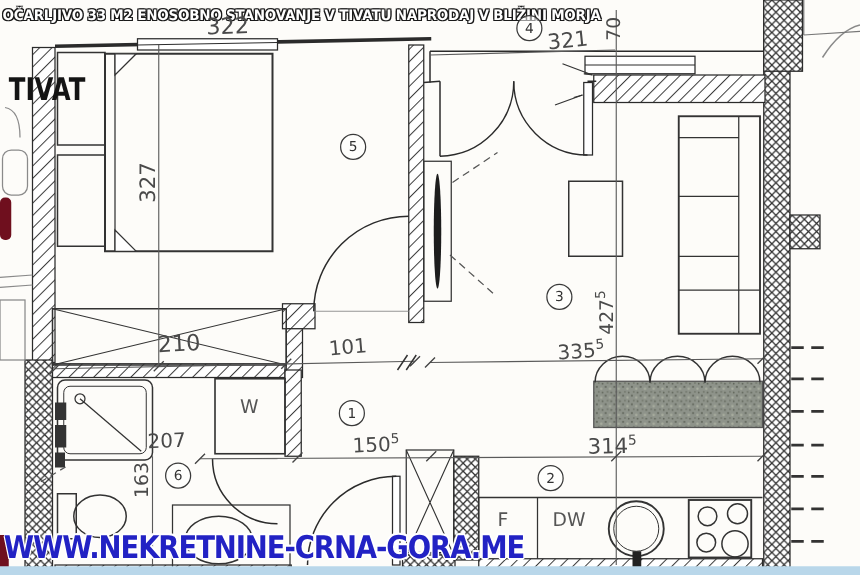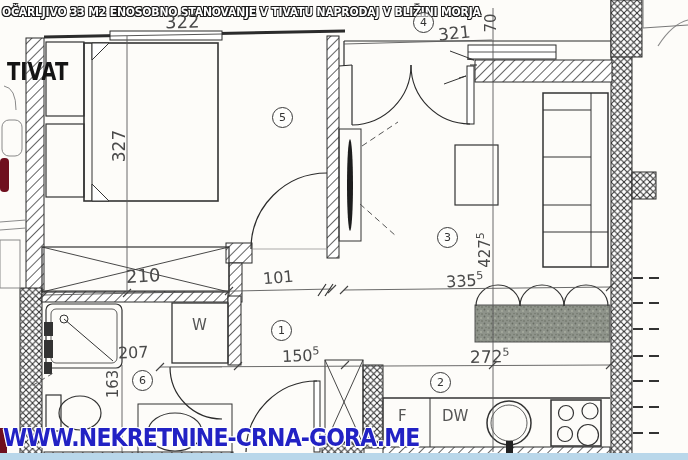--- a/index.html
+++ b/index.html
@@ -208,21 +208,21 @@
   <div class="t dim" style="left:438px;top:23px;transform:rotate(-6deg);">321</div>
   <div class="t dim rot" style="left:476px;top:14px;width:30px;font-size:15px;">70</div>
   <div class="t dim rot" style="left:96px;top:136px;width:46px;">327</div>
   <div class="t dim" style="left:126px;top:265px;font-size:18px;transform:rotate(-3deg);">210</div>
   <div class="t dim" style="left:263px;top:268px;font-size:16px;transform:rotate(-5deg);">101</div>
   <div class="t dim" style="left:282px;top:345px;font-size:16px;transform:rotate(-2deg);"><span>150</span><sup>5</sup></div>
   <div class="t dim" style="left:118px;top:343px;font-size:16px;transform:rotate(-2deg);">207</div>
   <div class="t dim rot" style="left:92px;top:375px;width:42px;font-size:15px;">163</div>
   <div class="t dim rot" style="left:460px;top:240px;width:48px;font-size:15px;"><span>427</span><sup>5</sup></div>
   <div class="t dim" style="left:446px;top:270px;font-size:16px;transform:rotate(-4deg);"><span>335</span><sup>5</sup></div>
-  <div class="t dim" style="left:470px;top:346px;transform:rotate(-1deg);"><span>272</span><sup>5</sup></div>
+  <div class="t dim" style="left:470px;top:346px;transform:rotate(-1deg);"><span>314</span><sup>5</sup></div>
 
   <div class="roomnum" style="left:271px;top:320px;">1</div>
   <div class="roomnum" style="left:430px;top:372px;">2</div>
   <div class="roomnum" style="left:437px;top:227px;">3</div>
   <div class="roomnum" style="left:413px;top:12px;">4</div>
   <div class="roomnum" style="left:272px;top:107px;">5</div>
   <div class="roomnum" style="left:132px;top:370px;">6</div>
 
   <div class="fixlabel" style="left:192px;top:316px;">W</div>
   <div class="fixlabel" style="left:398px;top:407px;">F</div>

